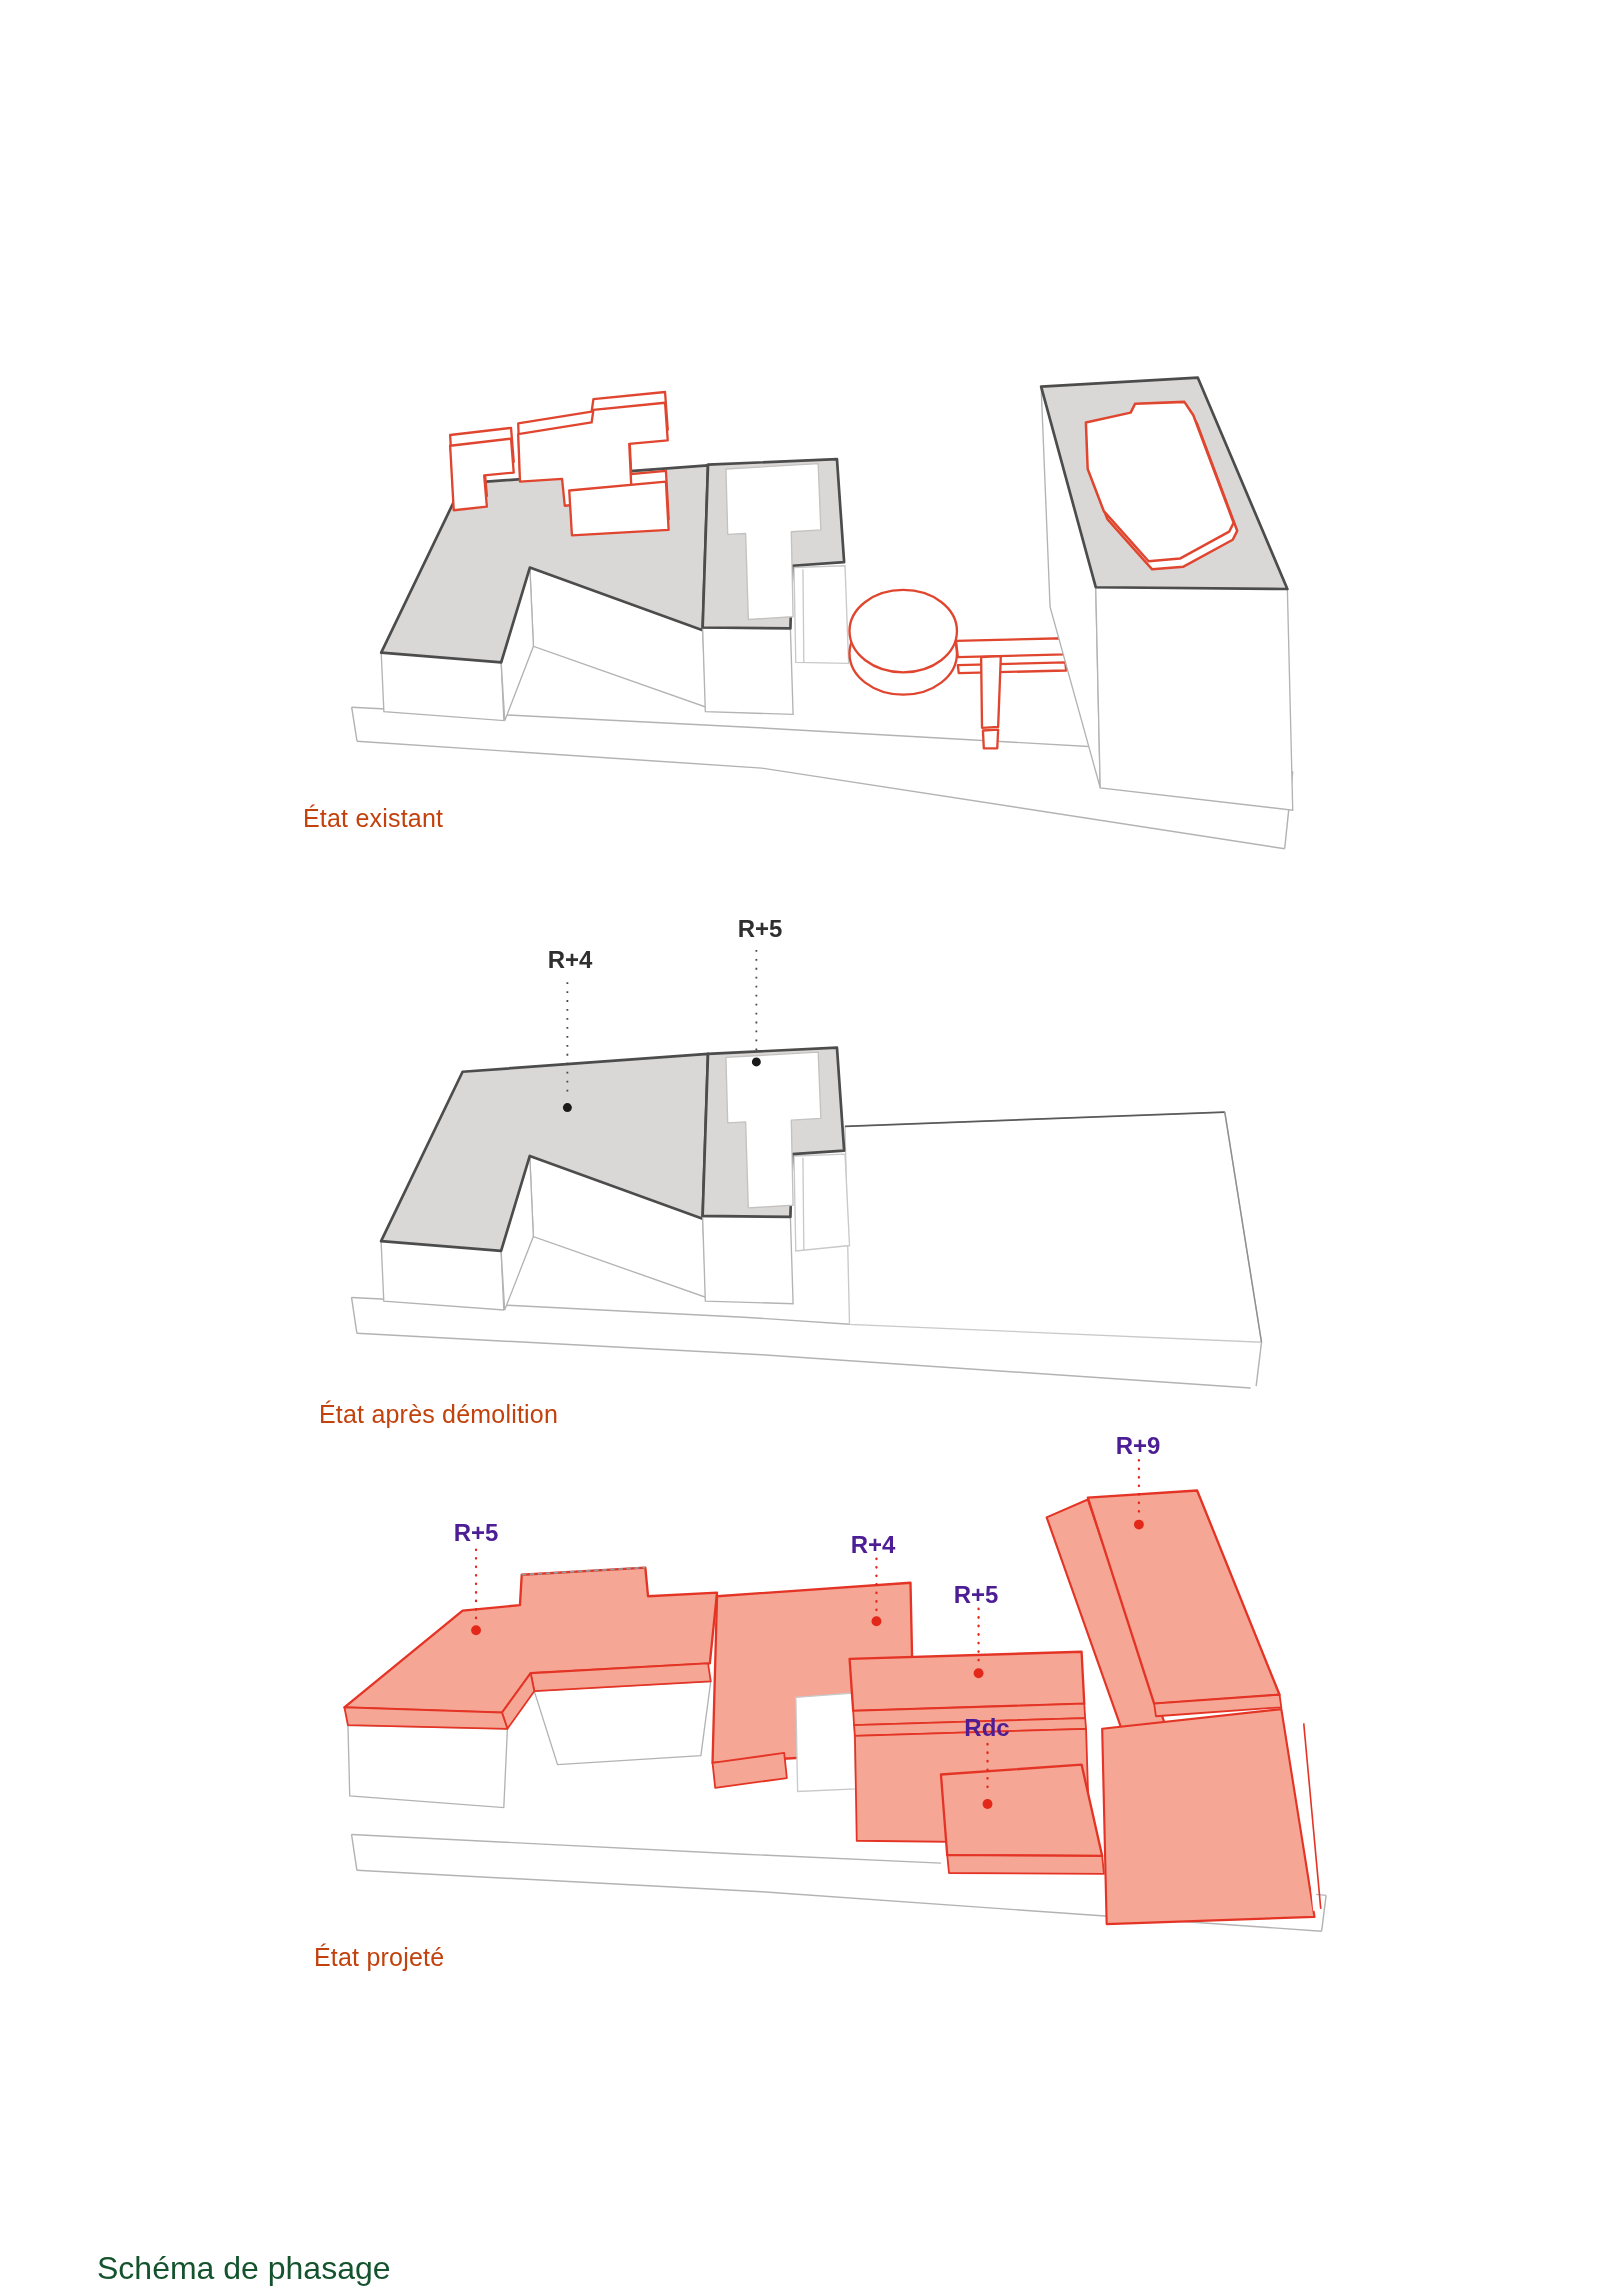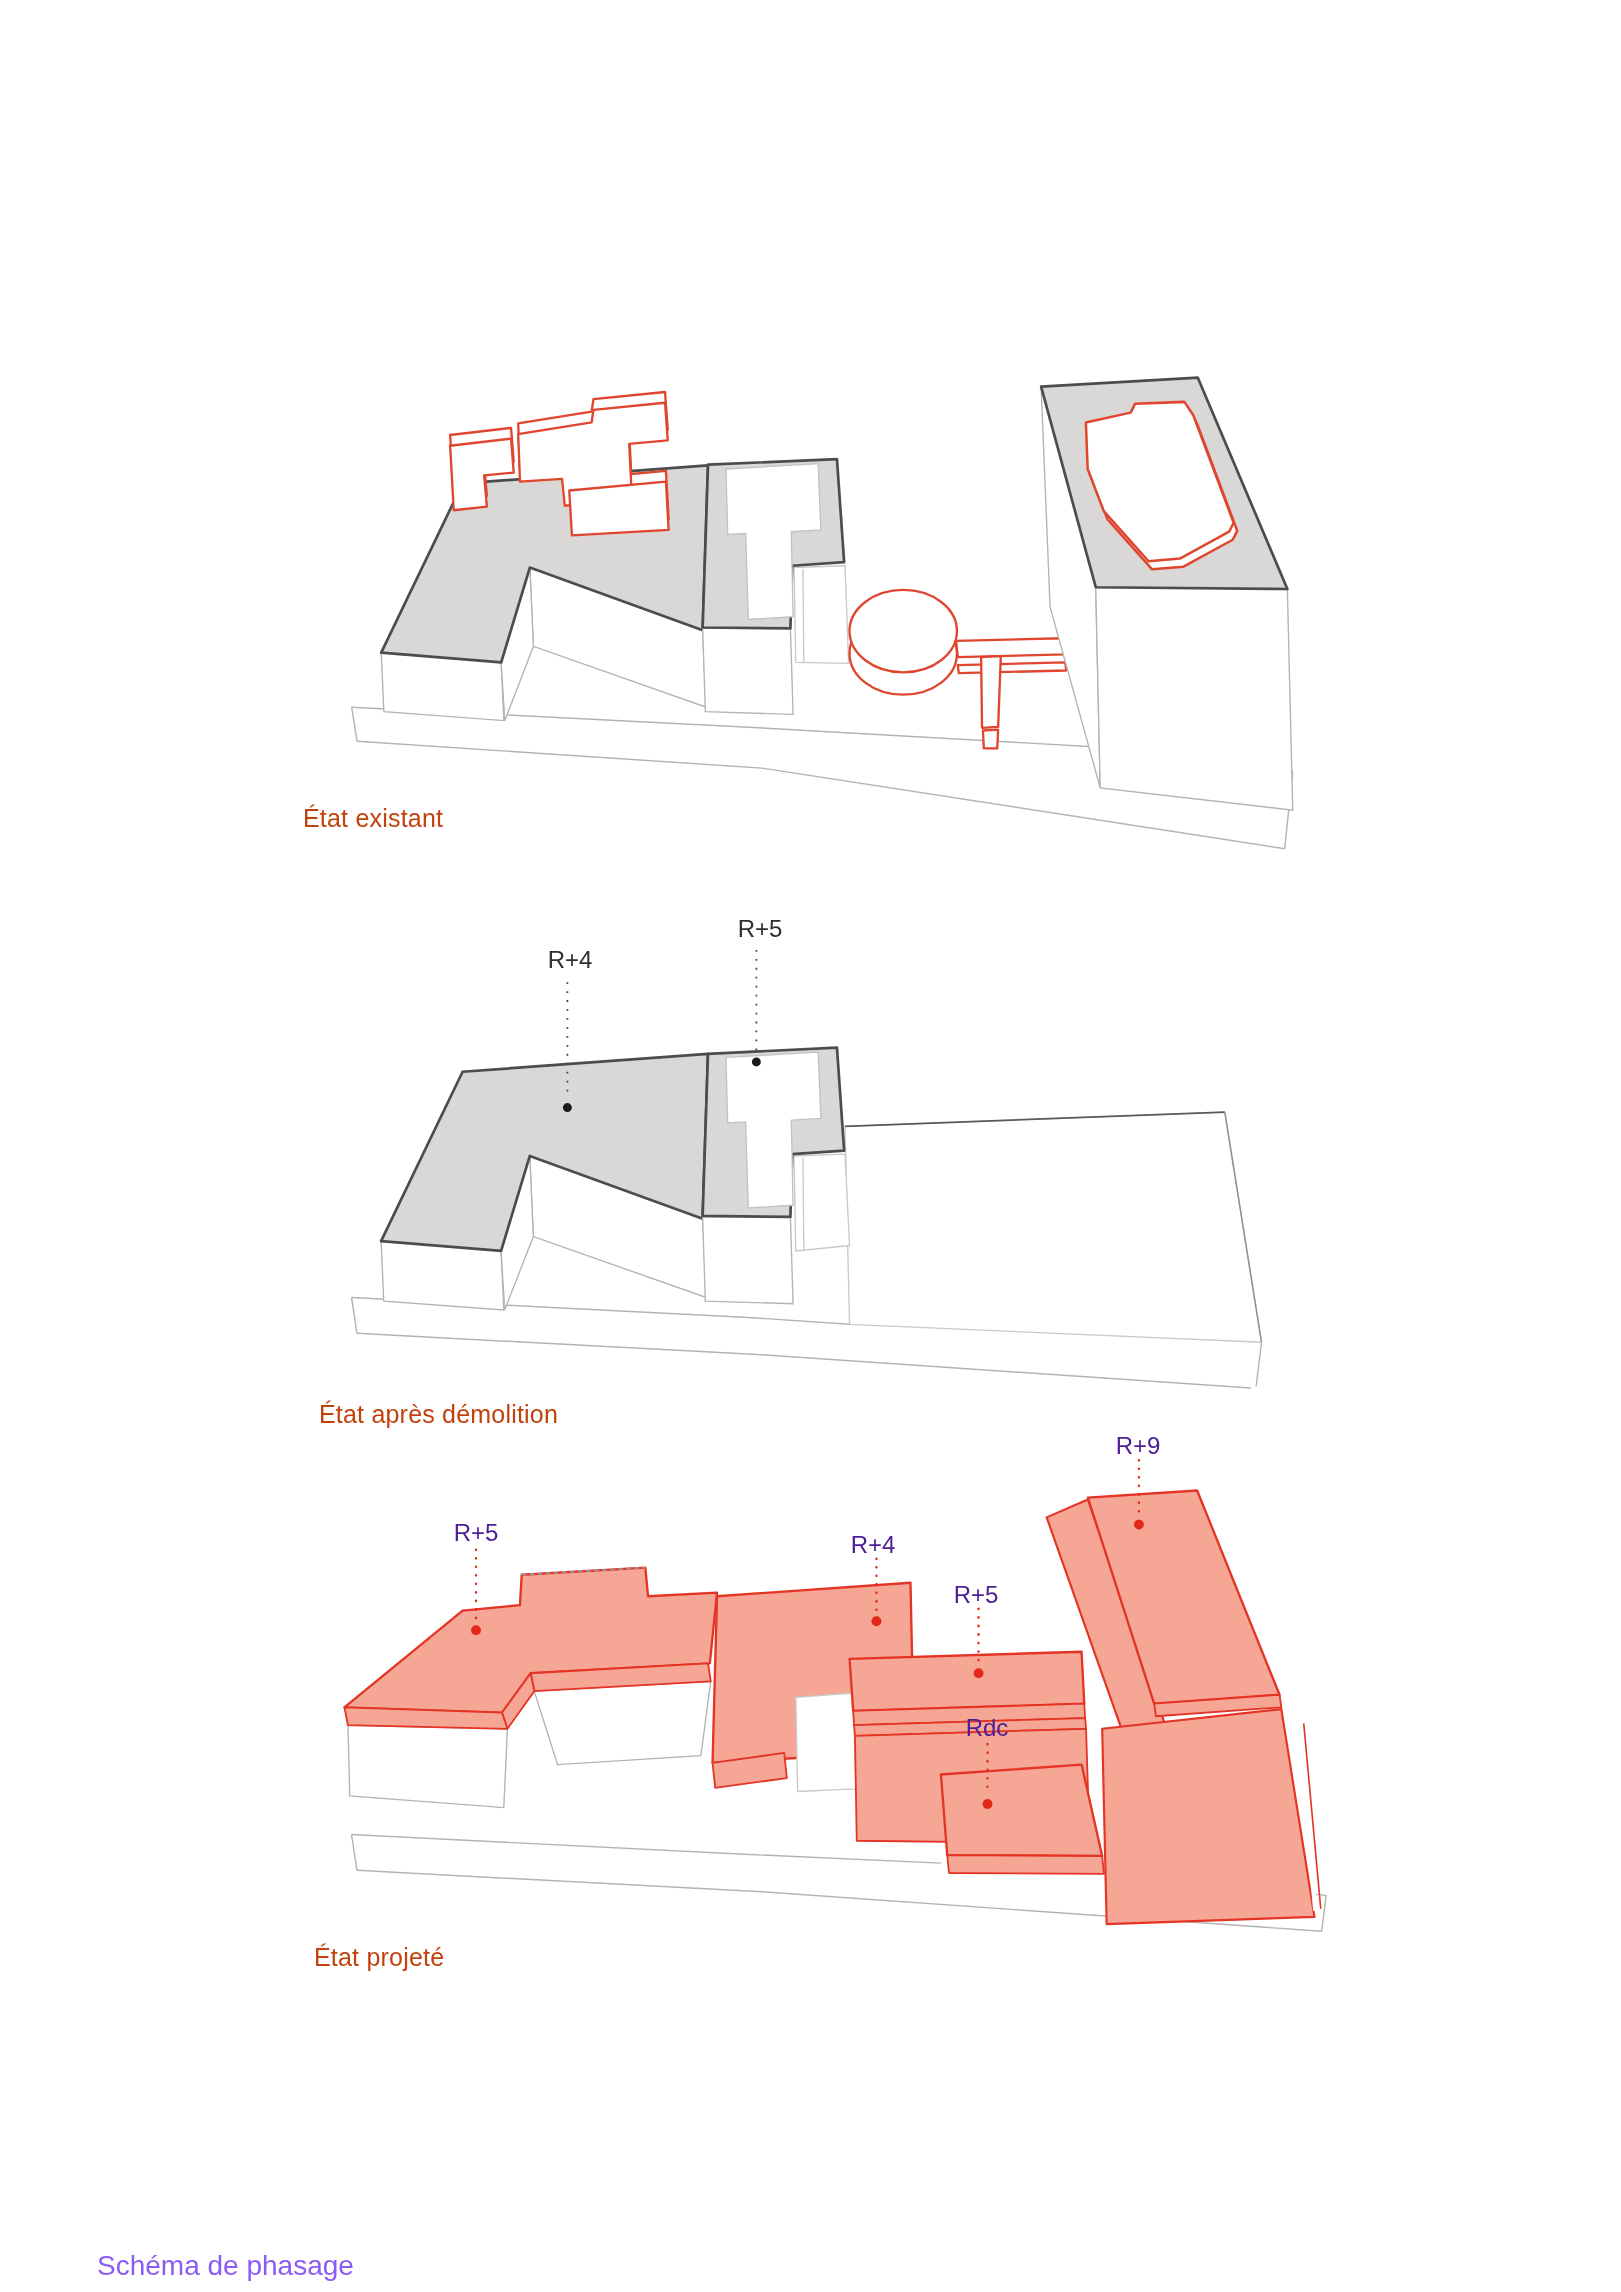--- a/index.html
+++ b/index.html
@@ -1,23 +1,23 @@
 <!DOCTYPE html>
 <html style="font-size:14.3px"><head>
 <meta charset="utf-8">
 <style>
   html,body{margin:0;padding:0;background:#ffffff;}
   .page{position:relative;width:1621px;height:2293px;background:#ffffff;overflow:hidden;
         font-family:"Liberation Sans",sans-serif;}
   .diagram{position:absolute;}
   .caption{position:absolute;font-size:25px;color:#c2410c;letter-spacing:0.2px;white-space:nowrap;}
-  .floor-label{position:absolute;transform:translate(-50%,-50%);font-size:24px;font-weight:400;
+  .floor-label{position:absolute;transform:translate(-50%,-50%);font-size:24px;font-weight:700;
         color:#2f2f2f;white-space:nowrap;}
   .floor-label.red{color:#4c1d95;}
-  .footer-title{position:absolute;font-size:28px;color:#8b5cf6;white-space:nowrap;}
+  .footer-title{position:absolute;font-size:32px;color:#14532d;white-space:nowrap;}
   svg{display:block;overflow:visible;}
 </style>
 </head>
 <body>
 
 <div class="page">
 
   <svg class="diagram" style="left:296px;top:358px" width="1030" height="488" viewBox="0 0 1150 545">
 
     <g fill="none" stroke="#b3b3b3" stroke-width="1.6">

